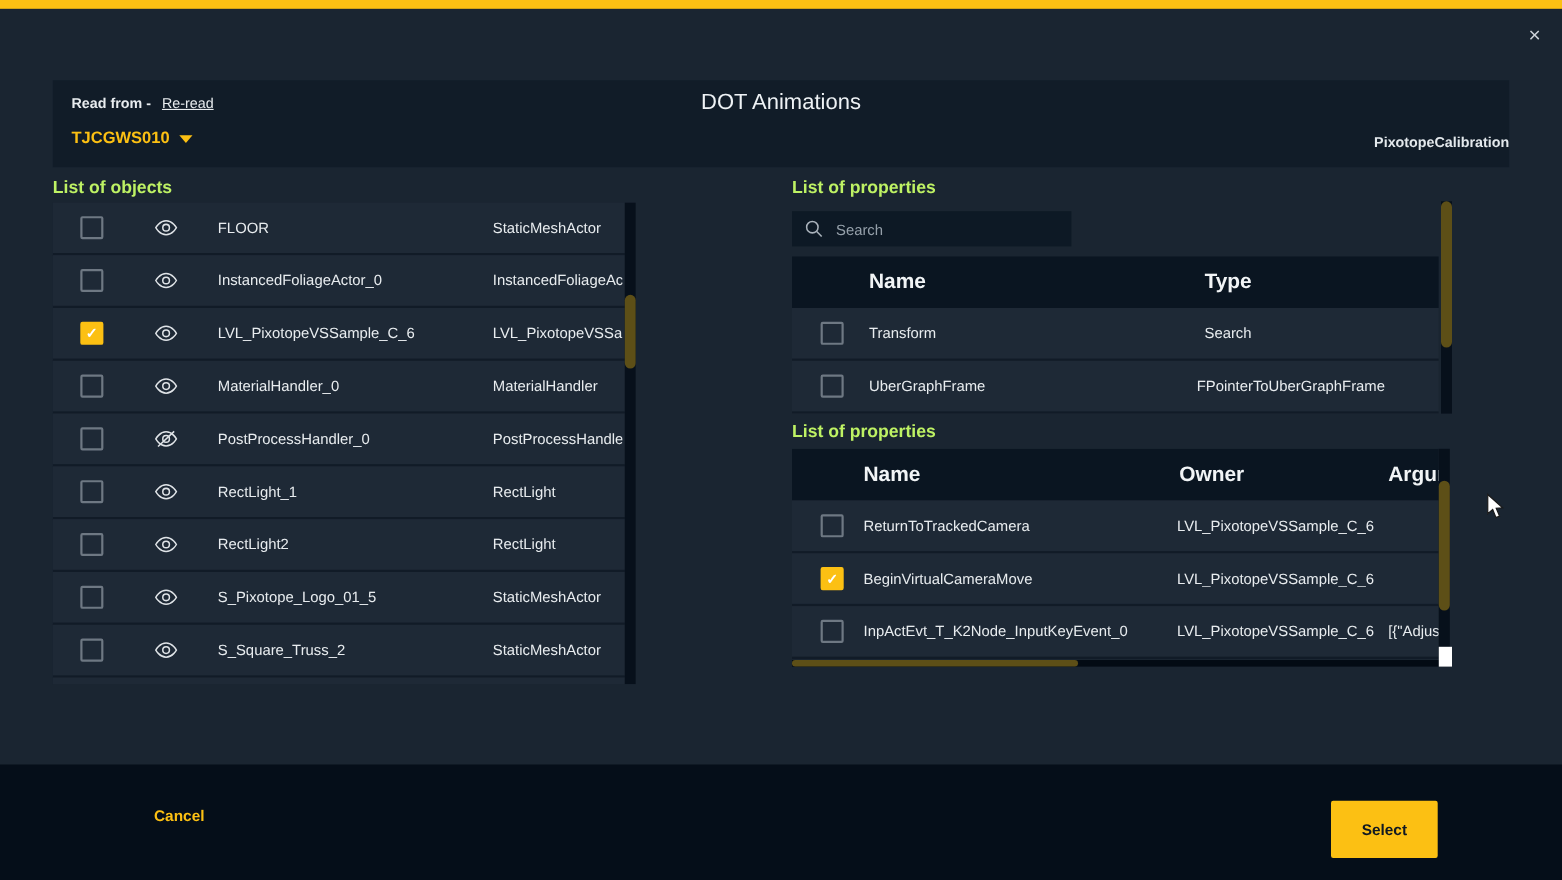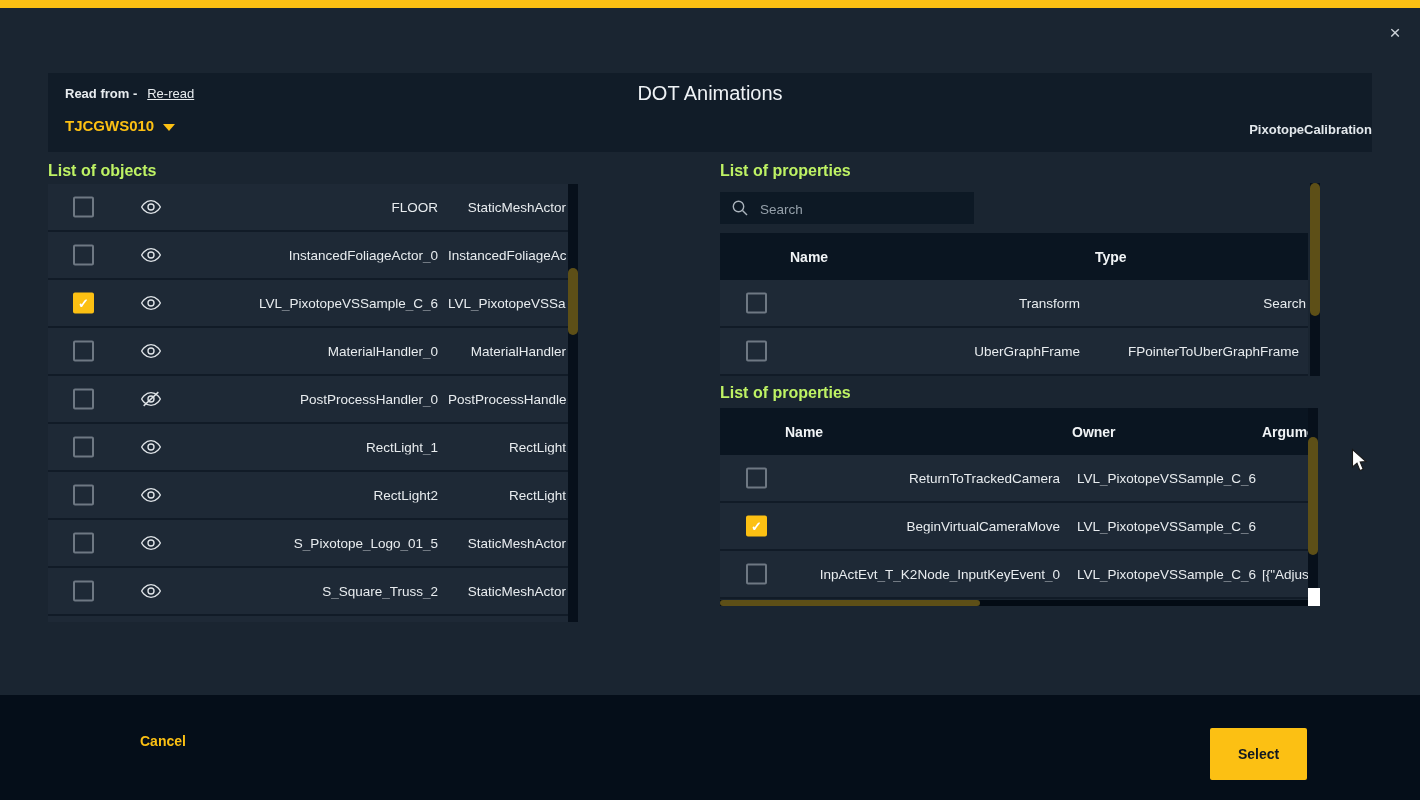--- a/index.html
+++ b/index.html
@@ -21,28 +21,28 @@
   .band-line2{position:absolute;left:17px;top:44px;font-size:15px;font-weight:700;color:var(--accent);cursor:pointer;}
   .caret{display:inline-block;width:0;height:0;border-left:6px solid transparent;
     border-right:6px solid transparent;border-top:7px solid var(--accent);margin-left:9px;}
   .band-title{position:absolute;left:0;top:9px;width:100%;text-align:center;
     font-size:20px;font-weight:400;color:#eef2f5;}
   .band-sub{position:absolute;left:0;top:49px;width:100%;text-align:right;
     font-size:13px;font-weight:700;color:#e3e8ec;}
   
   .sect{position:absolute;font-size:16px;font-weight:700;color:#bef264;}
   
-  .panel{position:absolute;overflow:hidden;text-align:right;}
+  .panel{position:absolute;overflow:hidden;}
   .row{position:relative;height:48px;background:var(--row);border-bottom:2px solid var(--sep);
     box-sizing:border-box;}
   .thead-row{position:relative;height:47px;background:var(--thead);box-sizing:border-box;}
   .cell{position:absolute;top:50%;transform:translateY(-50%);white-space:nowrap;
     overflow:hidden;font-size:13.5px;color:var(--text);}
   .hcell{position:absolute;top:50%;transform:translateY(-50%);white-space:nowrap;
-    overflow:hidden;font-size:14px;font-weight:700;color:#f1f4f6;}
+    overflow:hidden;font-size:19px;font-weight:700;color:#f1f4f6;}
   .cb{position:absolute;top:50%;transform:translateY(-50%);width:17px;height:17px;
     border:2px solid #6e7883;border-radius:2px;box-sizing:content-box;cursor:pointer;
     display:flex;align-items:center;justify-content:center;font-size:13px;font-weight:700;color:#fff;}
   .cb.checked{background:var(--accent);border-color:var(--accent);}
   .eye{position:absolute;top:50%;transform:translateY(-50%);width:22px;height:17px;cursor:pointer;}
   
   .vtrack{position:absolute;width:10px;background:var(--track);}
   .vthumb{position:absolute;left:0;width:10px;border-radius:5px;background:var(--olive);}
   .htrack{position:absolute;height:6px;background:#030b14;}
   .hthumb{position:absolute;top:0;height:6px;border-radius:3px;background:var(--olive);}

